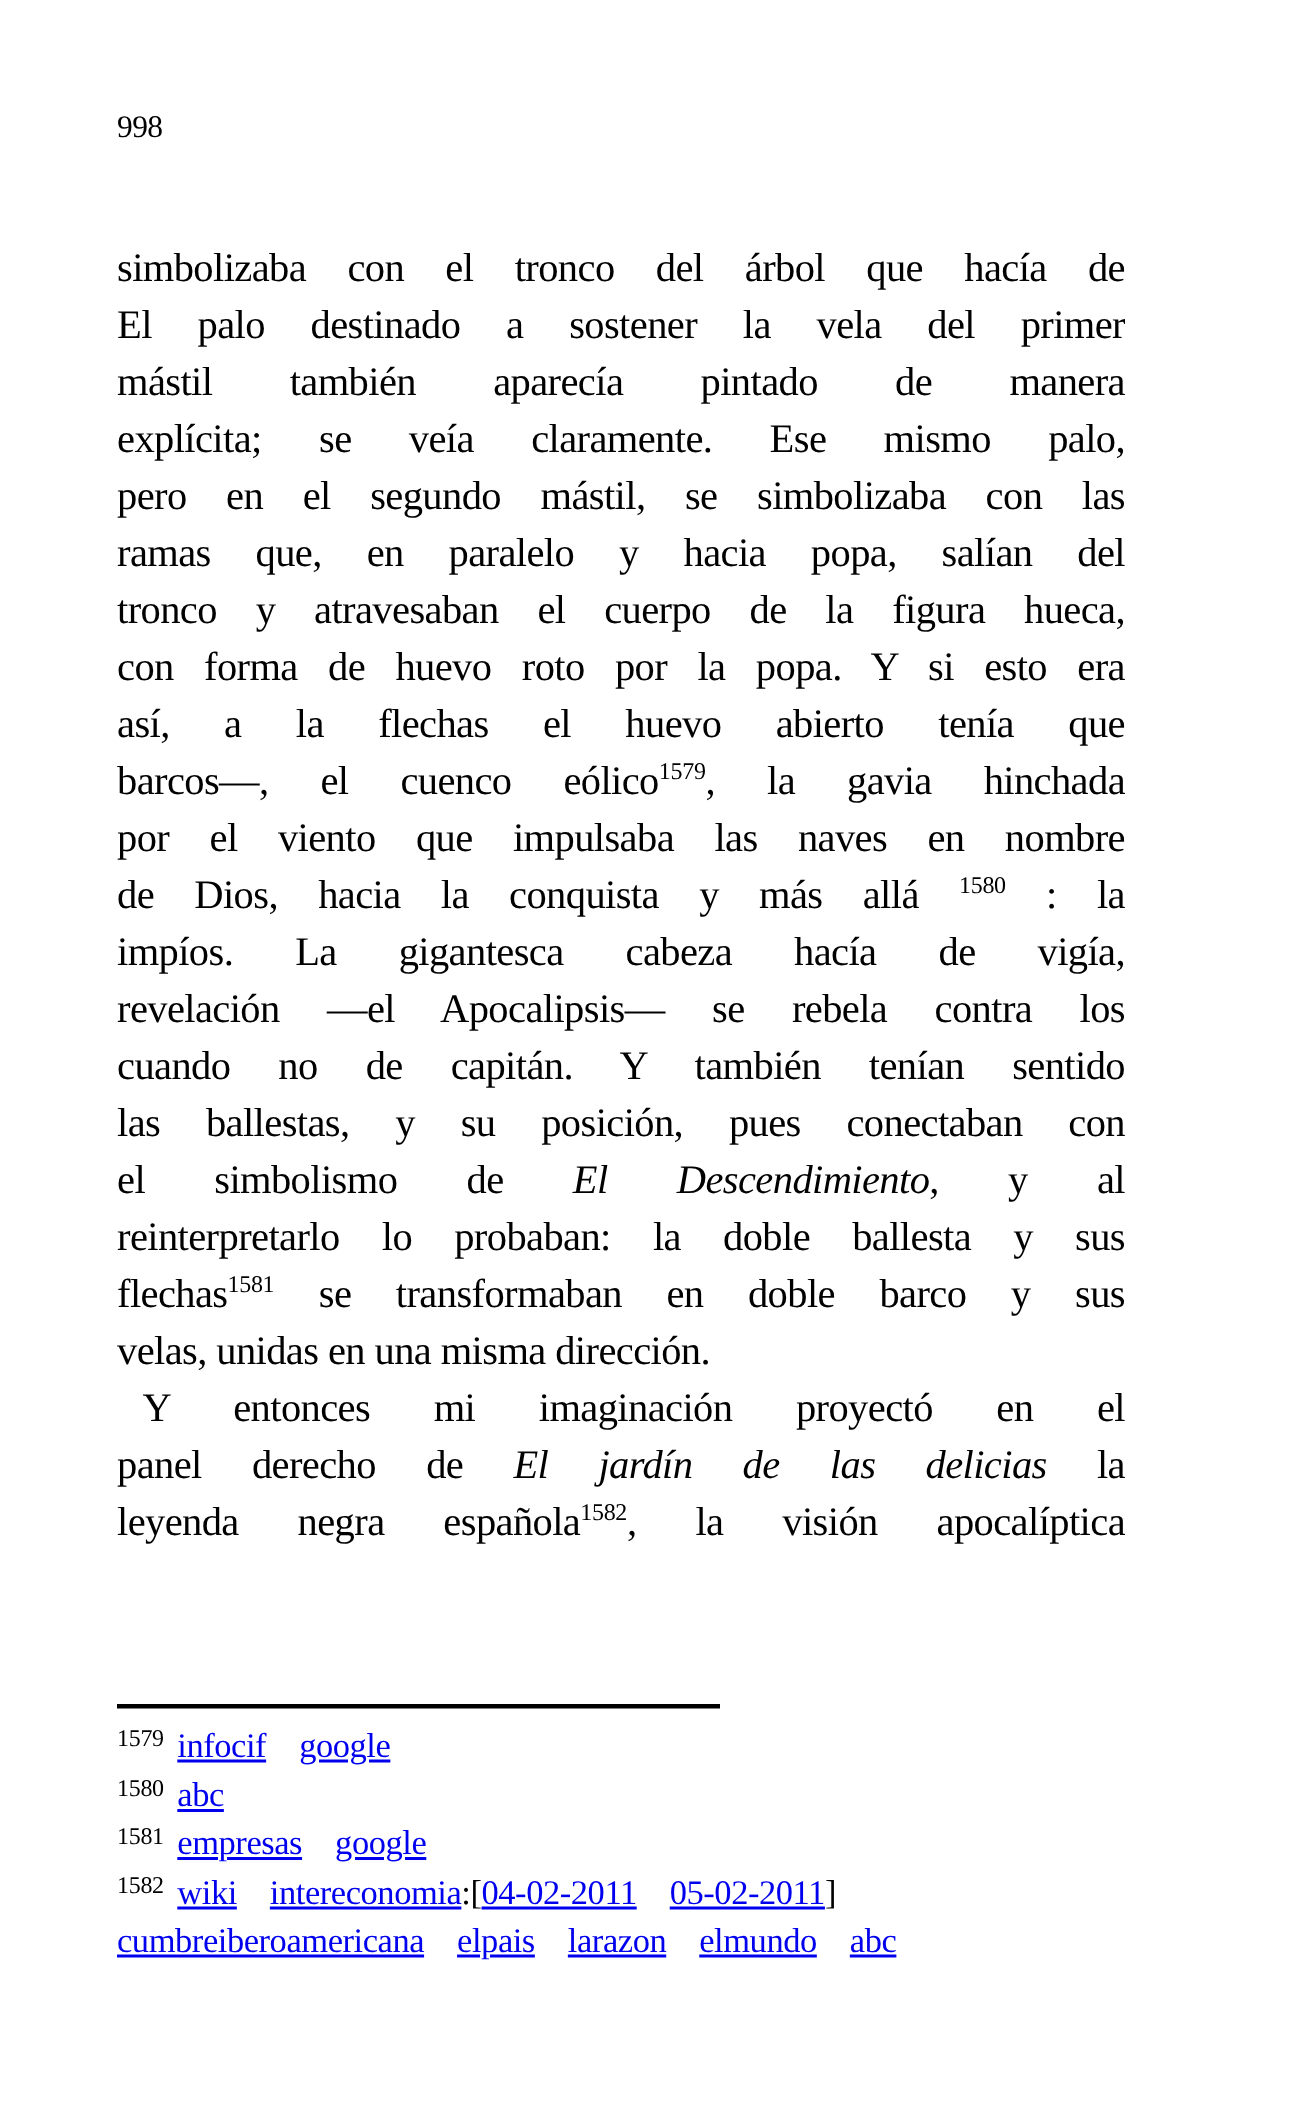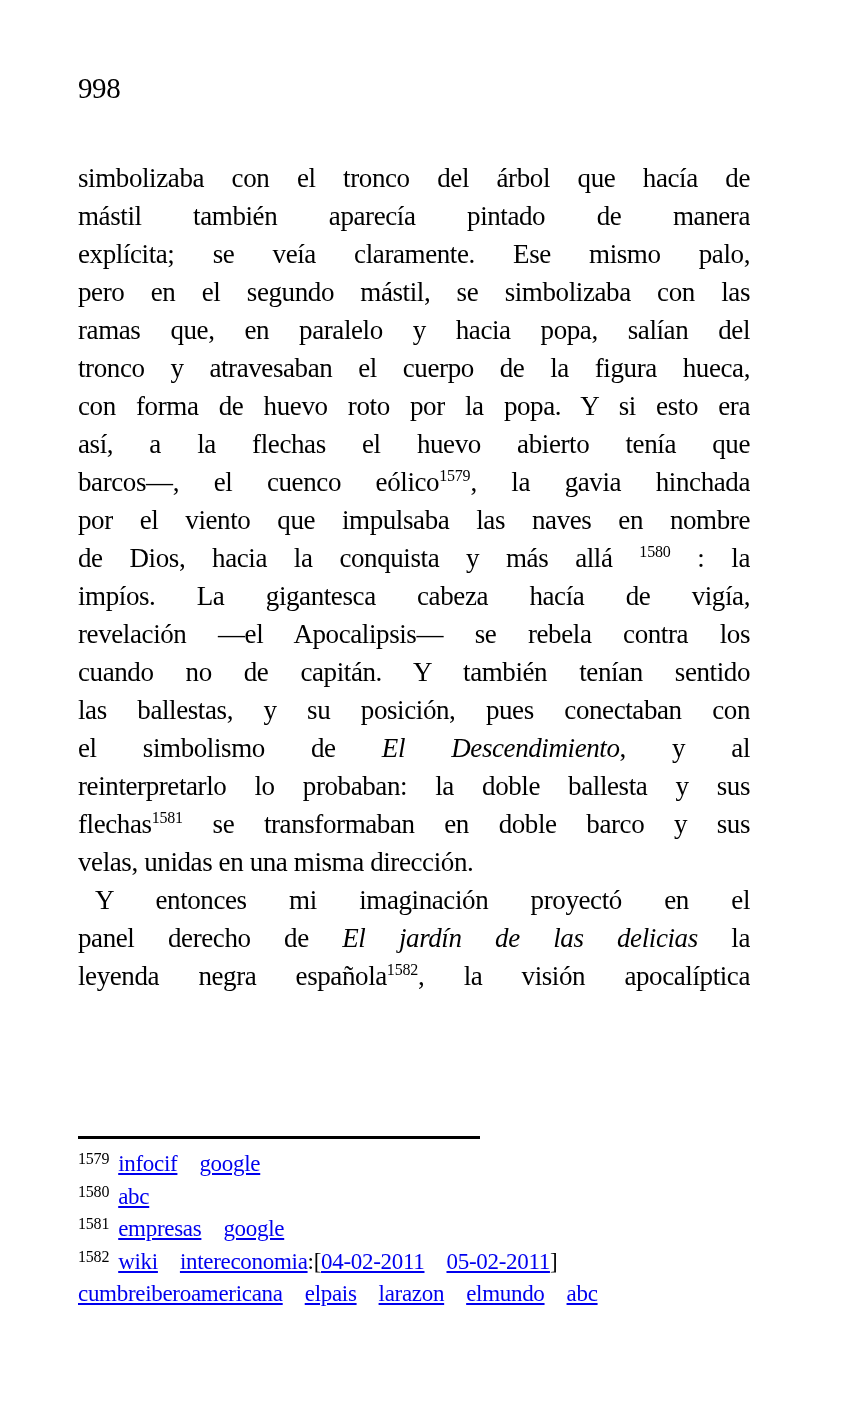--- a/index.html
+++ b/index.html
@@ -10,21 +10,21 @@
     color: #000000;
     position: relative;
     overflow: hidden;
   }
   .page {
     position: absolute; top: 0; left: 0;
     width: 866px; height: 1417px;
   }
   .page-number {
     position: absolute; top: 72px; left: 78px;
-    font-size: 29px; letter-spacing: -0.4px;
+    font-size: 21px; letter-spacing: -0.4px;
   }
   .body-text {
     position: absolute; top: 159px; left: 78px;
     width: 672px;
   }
   .line {
     font-size: 27px; line-height: 38px; height: 38px;
     letter-spacing: -0.4px;
     text-align: justify;
     text-align-last: justify;
@@ -64,20 +64,21 @@
   }
   .gap { margin-left: 22px; }
 </style>
 </head>
 <body style="color: rgb(0, 0, 0); background: rgb(255, 255, 255); --link: #0000EE;">
 
 <div class="page">
   <div class="page-number">998</div>
   <div class="body-text" id="body-text">
       <div class="line"><span>simbolizaba con el tronco del árbol que hacía de</span></div>
+      <div class="line"><span>El palo destinado a sostener la vela del primer</span></div>
       <div class="line"><span>mástil también aparecía pintado de manera</span></div>
       <div class="line"><span>explícita; se veía claramente. Ese mismo palo,</span></div>
       <div class="line"><span>pero en el segundo mástil, se simbolizaba con las</span></div>
       <div class="line"><span>ramas que, en paralelo y hacia popa, salían del</span></div>
       <div class="line"><span>tronco y atravesaban el cuerpo de la figura hueca,</span></div>
       <div class="line"><span>con forma de huevo roto por la popa. Y si esto era</span></div>
       <div class="line"><span>así, a la flechas el huevo abierto tenía que</span></div>
       <div class="line"><span>barcos—, el cuenco eólico</span><span class="sup">1579</span><span>, la gavia hinchada</span></div>
       <div class="line"><span>por el viento que impulsaba las naves en nombre</span></div>
       <div class="line"><span>de Dios, hacia la conquista y más allá </span><span class="sup">1580</span><span> : la</span></div>

